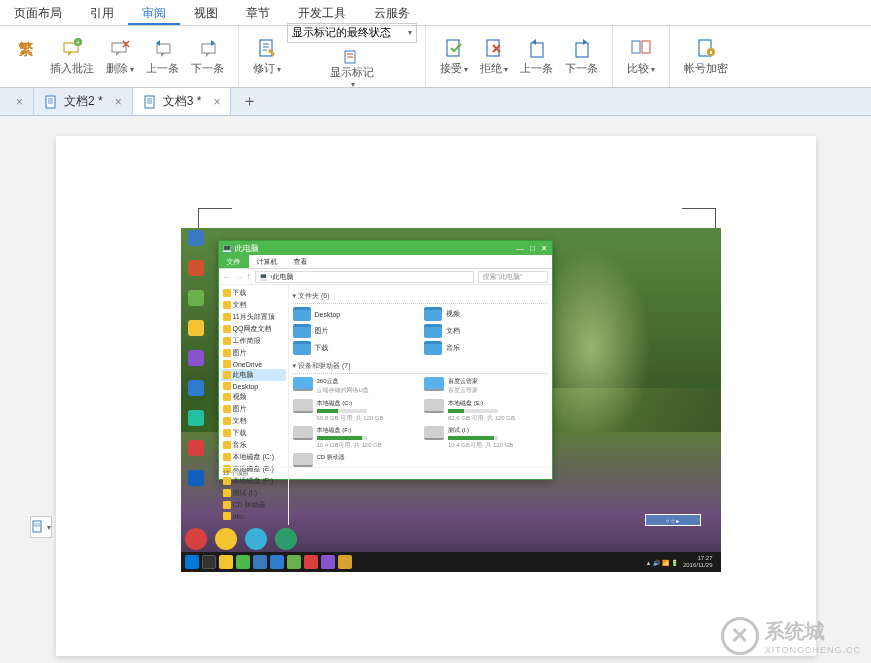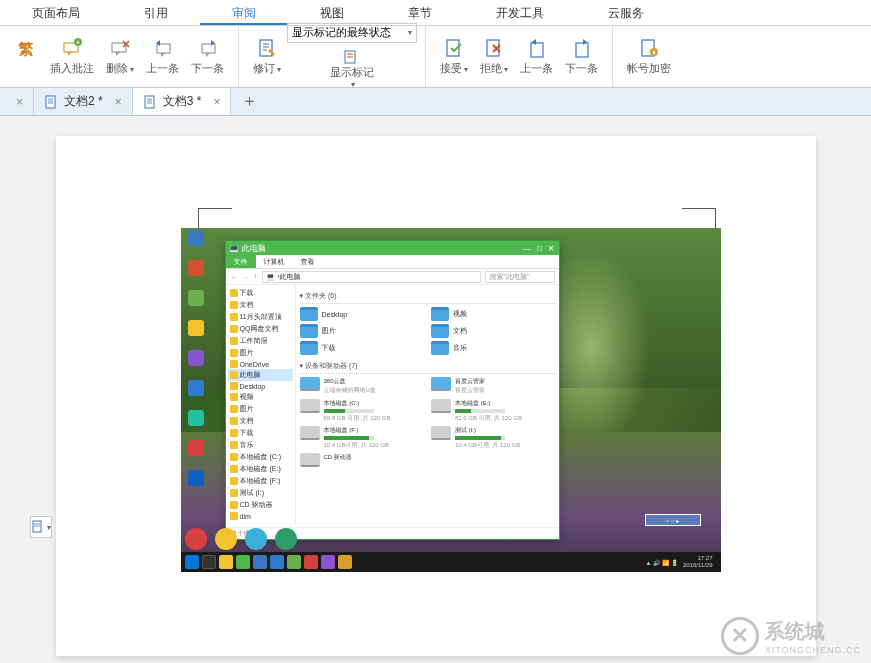--- a/index.html
+++ b/index.html
@@ -1,20 +1,20 @@
 <!DOCTYPE html>
 <html><head>
 <meta charset="utf-8">
 <style>
 * { margin: 0; padding: 0; box-sizing: border-box; font-family: "Microsoft YaHei", Arial, sans-serif; }
 body { width: 871px; height: 663px; background: #fff; overflow: hidden; position: relative; }
 
 
 .menubar { display: flex; height: 26px; background: #fff; border-bottom: 1px solid #d0d0d0; font-size: 12px; }
-.menu-item { padding: 5px 32px; color: #333; cursor: pointer; }
+.menu-item { padding: 5px 14px; color: #333; cursor: pointer; }
 .menu-item.active { color: #2e7bcf; border-bottom: 2px solid #2e7bcf; }
 
 
 .ribbon { display: flex; height: 62px; background: #fff; border-bottom: 1px solid #c9c9c9; }
 .ribbon-group { display: flex; align-items: center; padding: 2px 8px; border-right: 1px solid #e0e0e0; }
 .ribbon-btn { display: flex; flex-direction: column; align-items: center; justify-content: center; padding: 3px 6px; font-size: 11px; color: #555; cursor: pointer; min-width: 36px; }
 .ribbon-btn .icn { width: 22px; height: 22px; margin-bottom: 2px; display: flex; align-items: center; justify-content: center; }
 .ribbon-btn.small { flex-direction: column; min-width: auto; padding: 2px 4px; }
 .ribbon-btn.small .icn { width: 16px; height: 16px; margin: 0 3px 0 0; }
 .stack { display: flex; flex-direction: column; justify-content: center; }
@@ -46,21 +46,21 @@
 .forest-top { position:absolute; top:0; left:0; right:0; height:160px; background: linear-gradient(180deg,#5a8840 0%,#3a5c26 100%);}
 .forest-light { position:absolute; top:20px; left:350px; width:120px; height:200px; background: radial-gradient(ellipse,#d4e89a 0%,transparent 70%); opacity:.6;}
 .ground { position:absolute; bottom:0; left:0; right:0; height:140px; background: linear-gradient(180deg,#5d7a3a 0%,#6b4d7a 60%,#3d2f4a 100%);}
 
 
 .deskicons { position: absolute; left: 0; top: 0; width: 30px; bottom: 20px; display: flex; flex-direction: column; gap: 2px; padding: 2px; }
 .deskicon { width: 26px; height: 28px; display: flex; flex-direction: column; align-items: center; font-size: 5px; color: #fff; }
 .deskicon .di { width: 16px; height: 16px; border-radius: 3px; }
 
 
-.fex { position: absolute; top: 12px; left: 44px; width: 335px; height: 300px; background: #fff; border: 1px solid #3a9c3a; box-shadow: 0 2px 8px rgba(0,0,0,.3); font-size: 8px; color: #333; }
+.fex { position: absolute; top: 12px; left: 37px; width: 335px; height: 240px; background: #fff; border: 1px solid #3a9c3a; box-shadow: 0 2px 8px rgba(0,0,0,.3); font-size: 8px; color: #333; }
 .fex-title { height: 14px; background: #4eb84e; display: flex; align-items: center; justify-content: space-between; padding: 0 4px; color: #fff; }
 .fex-winbtns { display: flex; gap: 6px; font-size: 8px; }
 .fex-tabs { height: 14px; display: flex; border-bottom: 1px solid #ddd; }
 .fex-tab { padding: 2px 8px; font-size: 7px; }
 .fex-tab.act { background: #4eb84e; color: #fff; }
 .fex-addr { height: 16px; display: flex; align-items: center; padding: 2px 4px; gap: 4px; border-bottom: 1px solid #eee; }
 .fex-addr .path { flex: 1; border: 1px solid #ddd; height: 12px; padding: 0 4px; font-size: 7px; display: flex; align-items: center; }
 .fex-addr .search { width: 70px; border: 1px solid #ddd; height: 12px; padding: 0 4px; font-size: 7px; color: #999; display:flex; align-items:center;}
 .fex-body { display: flex; height: 240px; }
 .fex-nav { width: 70px; border-right: 1px solid #eee; padding: 2px; font-size: 7px; overflow: hidden; }
@@ -226,20 +226,31 @@
         <span class="icn">
           <svg width="22" height="22">
             <rect x="5" y="6" width="12" height="14" fill="none" stroke="#3a78c0" stroke-width="1.2"></rect>
             <path d="M12 2 L16 5 L12 8" fill="#3a78c0"></path>
           </svg>
         </span>
         <span>下一条</span>
       </div>
   </div>
 
+  <div class="ribbon-group">
+    <div class="ribbon-btn">
+        <span class="icn">
+          <svg width="22" height="22">
+            <rect x="2" y="4" width="8" height="12" fill="none" stroke="#3a78c0"></rect>
+            <rect x="12" y="4" width="8" height="12" fill="none" stroke="#d05030"></rect>
+          </svg>
+        </span>
+        <span><span>比较</span><span class="caret">▾</span></span>
+      </div>
+  </div>
 
 
   <div class="ribbon-group" style="border-right:none">
     <div class="ribbon-btn">
         <span class="icn">
           <svg width="22" height="22">
             <rect x="4" y="3" width="12" height="16" fill="none" stroke="#3a78c0" stroke-width="1.2"></rect>
             <circle cx="16" cy="15" r="4" fill="#d8a030"></circle>
             <rect x="15" y="14" width="2" height="3" fill="#fff"></rect>
           </svg>

